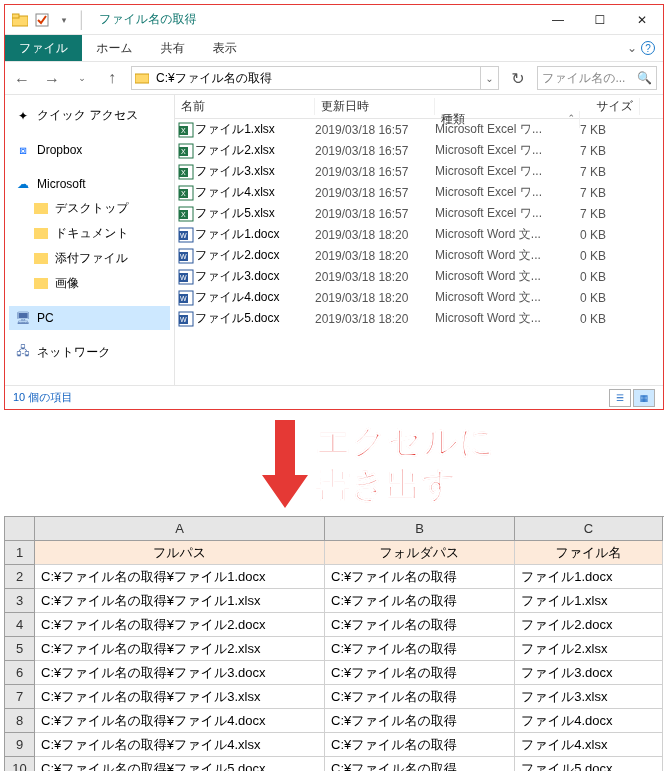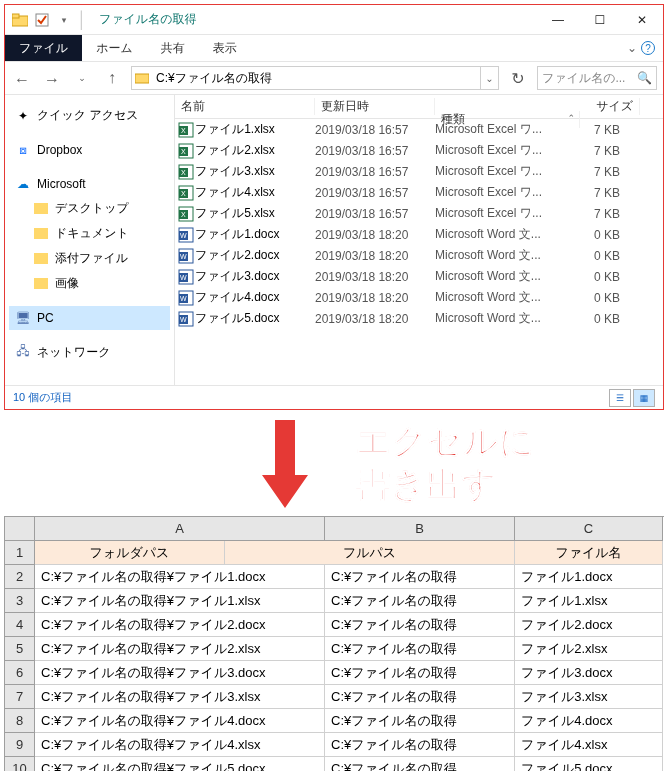--- a/index.html
+++ b/index.html
@@ -9,21 +9,21 @@
 .explorer { border: 1px solid #e53935; margin: 4px; width: 660px; }
 .titlebar { height: 30px; background: #fff; display: flex; align-items: center; border-bottom: 1px solid #e5e5e5; }
 .titlebar .qat { display: flex; align-items: center; padding: 0 6px; gap: 4px; }
 .titlebar .qat .ic { width: 18px; height: 18px; display: inline-flex; align-items: center; justify-content: center; }
 .titlebar .title { font-size: 12px; color: #0f766e; padding-left: 6px; flex: 1; }
 .titlebar .winbtns { display: flex; }
 .titlebar .winbtns div { width: 42px; height: 28px; display: flex; align-items: center; justify-content: center; font-size: 12px; color: #222; }
 
 .ribbon-tabs { height: 26px; display: flex; align-items: stretch; font-size: 12px; }
 .ribbon-tabs .tab { padding: 5px 14px; color: #333; }
-.ribbon-tabs .tab.active { background: #0f172a; color: #fff; }
+.ribbon-tabs .tab.active { background: #0f766e; color: #fff; }
 .ribbon-tabs .spacer { flex: 1; }
 .ribbon-tabs .help { padding: 5px 8px; color: #666; display:flex; gap:4px; align-items:center; }
 
 .navrow { height: 34px; border-top: 1px solid #e5e5e5; border-bottom: 1px solid #e5e5e5; display: flex; align-items: center; gap: 8px; padding: 0 6px; }
 .navrow .nvbtn { width: 22px; height:22px; display:flex; align-items:center; justify-content:center; color:#606060; }
 .navrow .addr { flex: 1; border: 1px solid #cfcfcf; height: 24px; display: flex; align-items: center; }
 .navrow .addr .foldericon { width: 20px; display:flex; justify-content:center; }
 .navrow .addr input { border: 0; flex: 1; font-size: 12px; outline: none; height:100%; padding:0 4px; }
 .navrow .addr .drop { width: 18px; border-left: 1px solid #cfcfcf; height:100%; display:flex; align-items:center; justify-content:center; color:#666; font-size:10px; }
 .navrow .refresh { width:22px; color:#555; display:flex; justify-content:center; }
@@ -43,29 +43,29 @@
 .files .hdr .sort::after { content:"⌃"; font-size:9px; position:absolute; right:4px; top:2px; color:#666; }
 .col-name { width: 140px; }
 .col-date { width: 120px; }
 .col-type { width: 145px; margin-top: 25px; }
 .col-size { width: 60px; text-align: right; }
 .files .row { display: flex; align-items: center; height: 21px; padding-left:2px; }
 .files .row .fic { width: 18px; display:flex; justify-content:center; }
 .files .row .nm { width: 120px; }
 .files .row .dt { width: 120px; color:#555; }
 .files .row .tp { width: 145px; color:#555; }
-.files .row .sz { width: 60px; color:#555; text-align:center; padding-right:6px; }
+.files .row .sz { width: 60px; color:#555; text-align:left; padding-right:6px; }
 
 .status { border-top:1px solid #e5e5e5; height:24px; display:flex; align-items:center; font-size:11px; color:#1060c0; padding:0 8px; }
 .status .sp { flex:1; }
 .status .vbtn { width:22px; height:18px; border:1px solid #b0b0b0; margin-left:2px; display:flex; align-items:center; justify-content:center; font-size:9px; }
 .status .vbtn.active { background:#cde8ff; }
 
 
-.midrow { display:flex; align-items:flex-start; padding: 6px 0 6px 260px; gap: 40px; }
+.midrow { display:flex; align-items:flex-start; padding: 6px 0 6px 260px; }
 .arrow { width:50px; }
 .caption { font-size: 34px; font-weight: bold; color: #e53935; line-height: 1.25; -webkit-text-stroke: 1px #fff; text-shadow: 0 0 2px #fff; margin-left:6px; letter-spacing:1px; }
 
 
 .excel { border-top:1px solid #9e9e9e; border-left:1px solid #9e9e9e; width:660px; margin:0 4px; font-size:13px; }
 .excel .erow { display:flex; }
 .excel .cell { border-right:1px solid #d0d0d0; border-bottom:1px solid #d0d0d0; padding:3px 6px; height:24px; display:flex; align-items:center; overflow:hidden; white-space:nowrap; }
 .excel .rh { width:30px; background:#e6e6e6; justify-content:center; color:#333; border-right:1px solid #9e9e9e; border-bottom:1px solid #9e9e9e; }
 .excel .ch { background:#e6e6e6; justify-content:center; color:#333; border-right:1px solid #9e9e9e; border-bottom:1px solid #9e9e9e; }
 .excel .cA { width:290px; }
@@ -361,22 +361,22 @@
 
 <div class="excel">
   <div class="erow">
     <div class="cell rh"></div>
     <div class="cell ch cA">A</div>
     <div class="cell ch cB">B</div>
     <div class="cell ch cC">C</div>
   </div>
   <div class="erow">
     <div class="cell rh">1</div>
+    <div class="cell cA hdrcell">フルパス</div>
     <div class="cell cB hdrcell">フォルダパス</div>
-    <div class="cell cA hdrcell">フルパス</div>
     <div class="cell cC hdrcell">ファイル名</div>
   </div>
   <div id="excel-rows">
       <div class="erow">
         <div class="cell rh">2</div>
         <div class="cell cA">C:¥ファイル名の取得¥ファイル1.docx</div>
         <div class="cell cB">C:¥ファイル名の取得</div>
         <div class="cell cC">ファイル1.docx</div>
       </div>
       <div class="erow">

